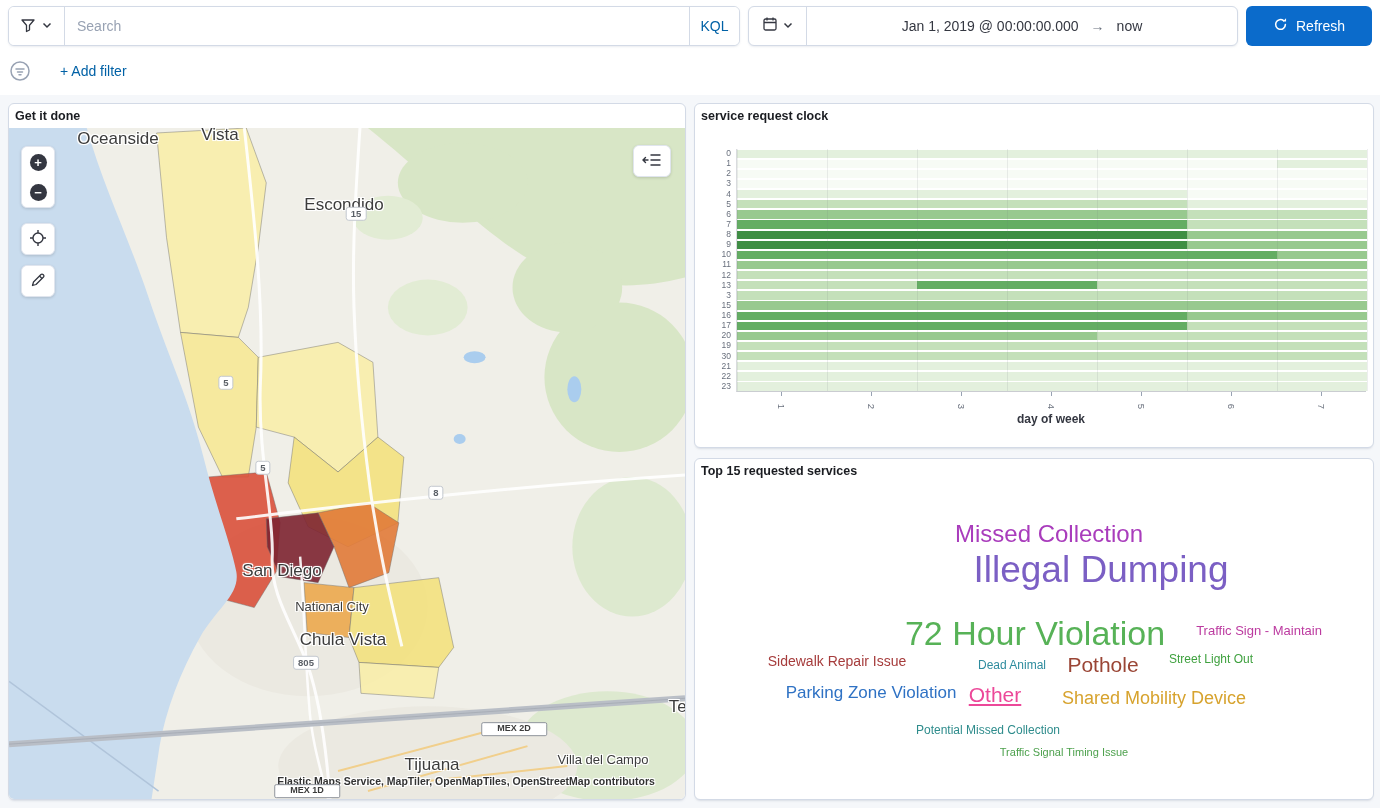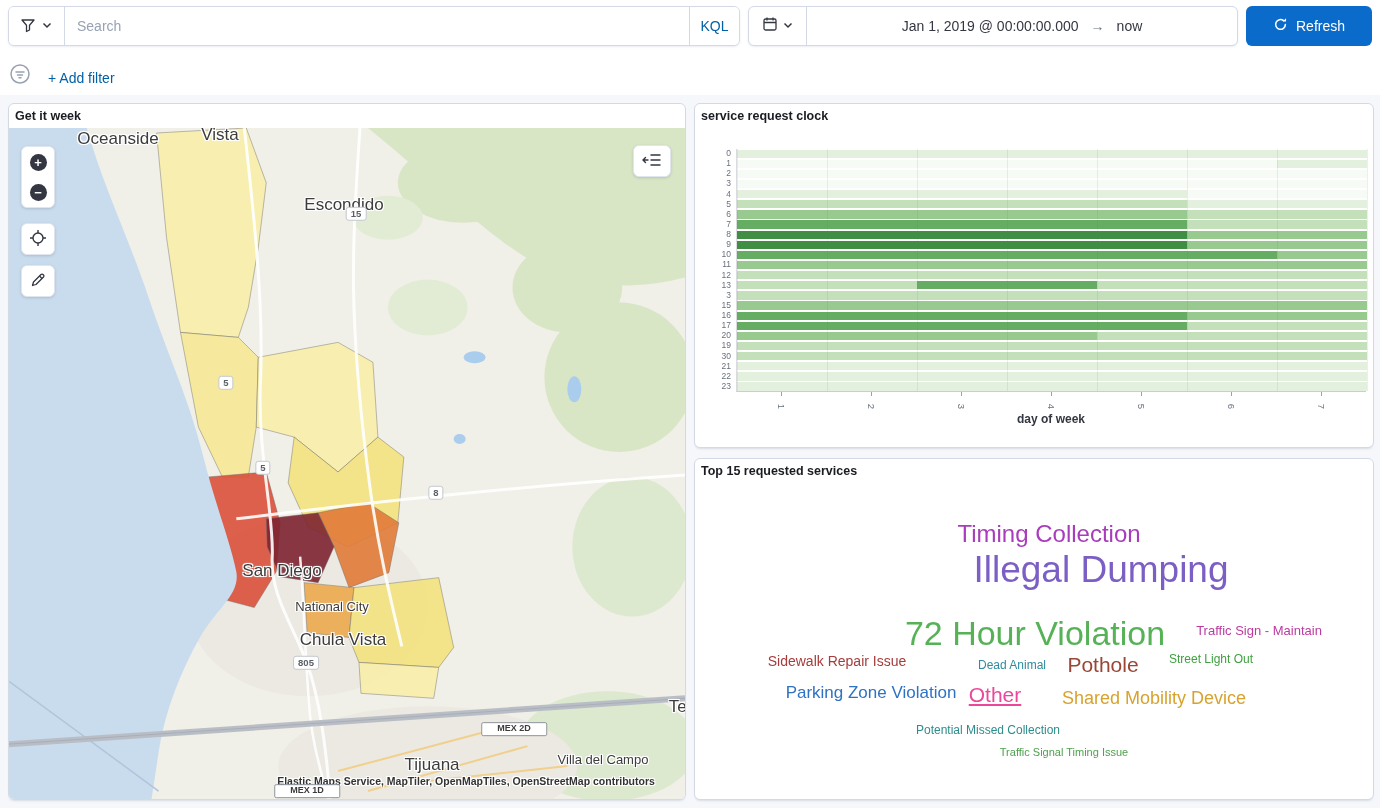--- a/index.html
+++ b/index.html
@@ -16,21 +16,21 @@
   .search-input { flex:1; border:none; outline:none; padding:0 12px; font-size:14px; font-family:inherit; color:#343741; }
   .search-input::placeholder { color:#98a2b3; }
   .kql-btn { width:50px; display:flex; align-items:center; justify-content:center; font-size:14px; color:#0061a6; border-left:1px solid #d3dae6; cursor:pointer; background:#fff; border-top:none;border-bottom:none;border-right:none; font-family:inherit; }
   .dategroup { width:490px; display:flex; background:#fff; border:1px solid #d3dae6; border-radius:6px; box-shadow:0 1px 2px rgba(152,162,179,.2); }
   .date-cal { width:58px; display:flex; align-items:center; justify-content:center; gap:4px; border-right:1px solid #d3dae6; cursor:pointer; }
   .date-text { flex:1; display:flex; align-items:center; justify-content:center; gap:12px; font-size:14px; cursor:pointer; }
   .date-arrow { color:#69707d; font-size:14px; }
   .refresh-btn { width:126px; display:flex; align-items:center; justify-content:center; gap:8px; color:#fff; font-size:14px; border:none; border-radius:6px; cursor:pointer; font-family:inherit; }
 
   
-  .row2 { position:absolute; left:8px; top:56px; height:30px; display:flex; align-items:flex-end; gap:16px; }
+  .row2 { position:absolute; left:8px; top:56px; height:30px; display:flex; align-items:center; gap:28px; }
   .add-filter { font-size:14px; color:#0061a6; cursor:pointer; text-decoration:none; }
 
   
   .panel { position:absolute; background:#fff; border:1px solid #d3dae6; border-radius:6px;
            box-shadow:0 2px 2px -1px rgba(152,162,179,.3); overflow:hidden; }
   .panel-title { position:absolute; left:6px; top:5px; font-size:12.5px; font-weight:700; color:#1a1c21; z-index:20; }
   #panel-map   { left:8px;   top:103px; width:678px; height:697px; }
   #panel-clock { left:694px; top:103px; width:680px; height:345px; }
   #panel-cloud { left:694px; top:458px; width:680px; height:342px; }
 
@@ -129,21 +129,21 @@
     <span style="cursor:pointer;display:flex;">
       <svg width="24" height="24" viewBox="0 0 24 24" fill="none" stroke="#98a2b3" stroke-width="1.5" stroke-linecap="round">
           <circle cx="12" cy="12" r="9"></circle>
           <path d="M8 10h8M9.5 13h5M11 15.8h2"></path>
         </svg>
     </span>
     <a class="add-filter" href="#">+ Add filter</a>
   </div>
 
   <div class="panel" id="panel-map">
-    <div class="panel-title">Get it week</div>
+    <div class="panel-title">Get it done</div>
     <div class="map-wrap">
       <svg class="basemap" viewBox="0 0 678 673" preserveAspectRatio="none">
         <rect width="678" height="673" fill="#f0efe8"></rect>
         <path d="M360,0 L678,0 L678,150 C600,170 540,150 490,110 C450,80 410,40 360,0 Z" fill="#d8e6c6"></path>
         <ellipse cx="612" cy="250" rx="75" ry="75" fill="#d8e6c6"></ellipse>
         <ellipse cx="560" cy="160" rx="55" ry="45" fill="#d8e6c6"></ellipse>
         <ellipse cx="455" cy="55" rx="65" ry="40" fill="#d8e6c6"></ellipse>
         <ellipse cx="420" cy="180" rx="40" ry="28" fill="#e2ecd4"></ellipse>
         <ellipse cx="625" cy="420" rx="60" ry="70" fill="#dde9cf"></ellipse>
         <ellipse cx="600" cy="620" rx="90" ry="55" fill="#dde9cf"></ellipse>
@@ -464,21 +464,21 @@
         <div class="hm-xlab" style="left: 495px;">6</div>
         <div class="hm-tick" style="left: 585px;"></div>
         <div class="hm-xlab" style="left: 585px;">7</div>
       </div>
     <div class="hm-axis-title">day of week</div>
   </div>
 
   <div class="panel" id="panel-cloud">
     <div class="panel-title">Top 15 requested services</div>
     <div class="cloud-area" id="cloud-area">
-        <span class="tag-word" style="left: 354px; top: 75px; font-size: 24px; color: rgb(169, 60, 188);">Timing Collection</span>
+        <span class="tag-word" style="left: 354px; top: 75px; font-size: 24px; color: rgb(169, 60, 188);">Missed Collection</span>
         <span class="tag-word" style="left: 406px; top: 111px; font-size: 37px; color: rgb(123, 95, 196);">Illegal Dumping</span>
         <span class="tag-word" style="left: 340px; top: 174px; font-size: 34px; color: rgb(87, 178, 87);">72 Hour Violation</span>
         <span class="tag-word" style="left: 564px; top: 171px; font-size: 13px; color: rgb(188, 59, 160);">Traffic Sign - Maintain</span>
         <span class="tag-word" style="left: 142px; top: 202px; font-size: 14px; color: rgb(166, 60, 60);">Sidewalk Repair Issue</span>
         <span class="tag-word" style="left: 317px; top: 206px; font-size: 12px; color: rgb(46, 140, 158);">Dead Animal</span>
         <span class="tag-word" style="left: 408px; top: 206px; font-size: 21px; color: rgb(154, 69, 53);">Pothole</span>
         <span class="tag-word" style="left: 516px; top: 200px; font-size: 12px; color: rgb(63, 161, 63);">Street Light Out</span>
         <span class="tag-word" style="left: 176px; top: 234px; font-size: 17px; color: rgb(47, 114, 196);">Parking Zone Violation</span>
         <span class="tag-word" style="left: 300px; top: 236px; font-size: 21px; color: #ec4899; text-decoration: underline;">Other</span>
         <span class="tag-word" style="left: 459px; top: 239px; font-size: 18px; color: rgb(215, 163, 46);">Shared Mobility Device</span>

